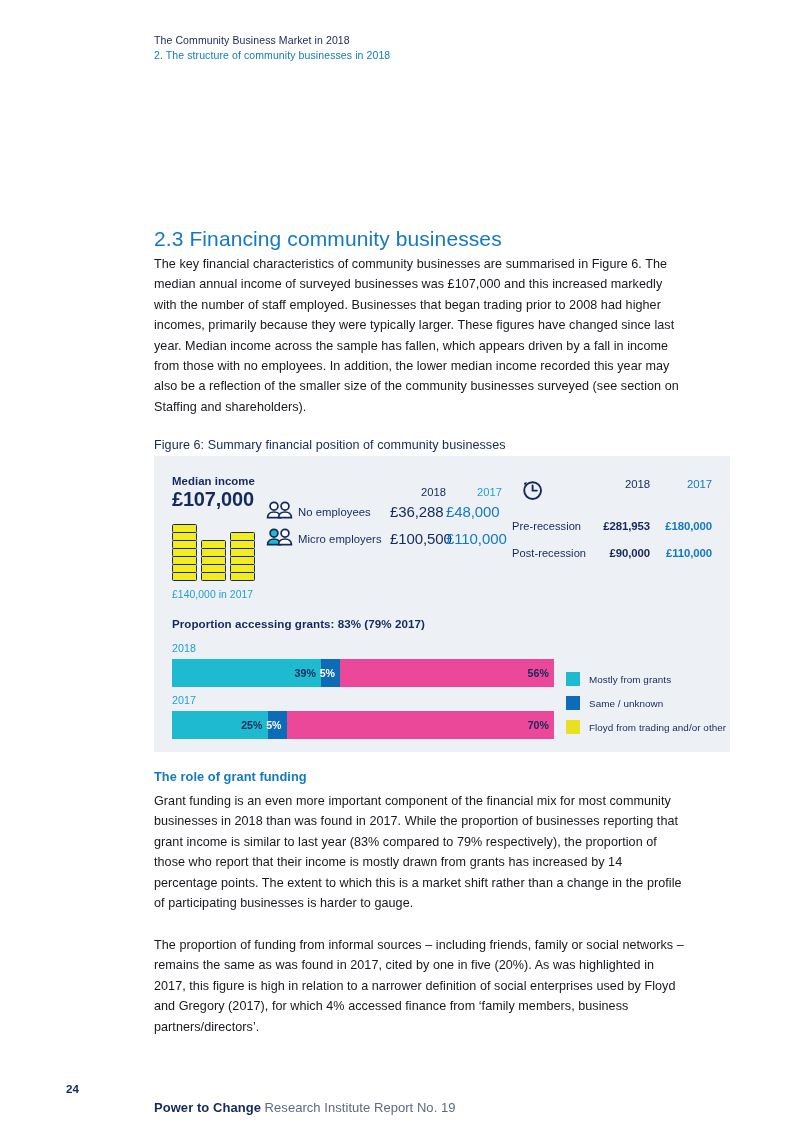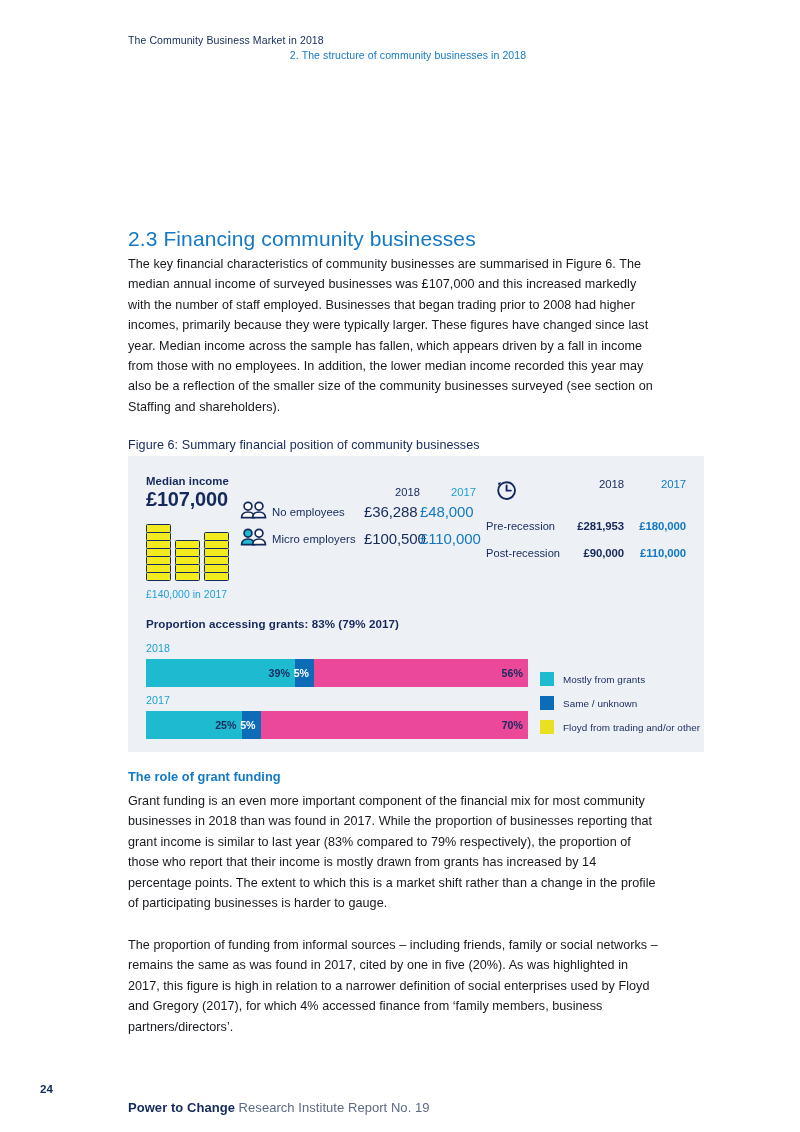--- a/index.html
+++ b/index.html
@@ -6,29 +6,29 @@
   html, body { margin: 0; padding: 0; }
   body {
     width: 800px; height: 1132px;
     background: #ffffff;
     font-family: "Liberation Sans", sans-serif;
     color: #1a1a1a;
     position: relative;
     overflow: hidden;
   }
 
-  .page { position: absolute; inset: 0; }
+  .page { position: absolute; inset: 0; margin-left: 26px; }
 
   
   .runhead { position: absolute; left: 128px; top: 33px; width: 560px; }
   .runhead .line1 {
     font-size: 10.5px; color: #14295c; letter-spacing: .1px; line-height: 15px;
   }
   .runhead .line2 {
-    font-size: 10.5px; color: #1379c4; letter-spacing: .1px; line-height: 15px; text-align: center;
+    font-size: 10.5px; color: #1379c4; letter-spacing: .1px; line-height: 15px;
   }
 
   
   .sec-title {
     position: absolute; left: 128px; top: 227px;
     font-size: 21px; color: #1379c4; font-weight: 400; letter-spacing: .1px;
   }
 
   .body-copy {
     position: absolute; left: 128px; width: 532px;

